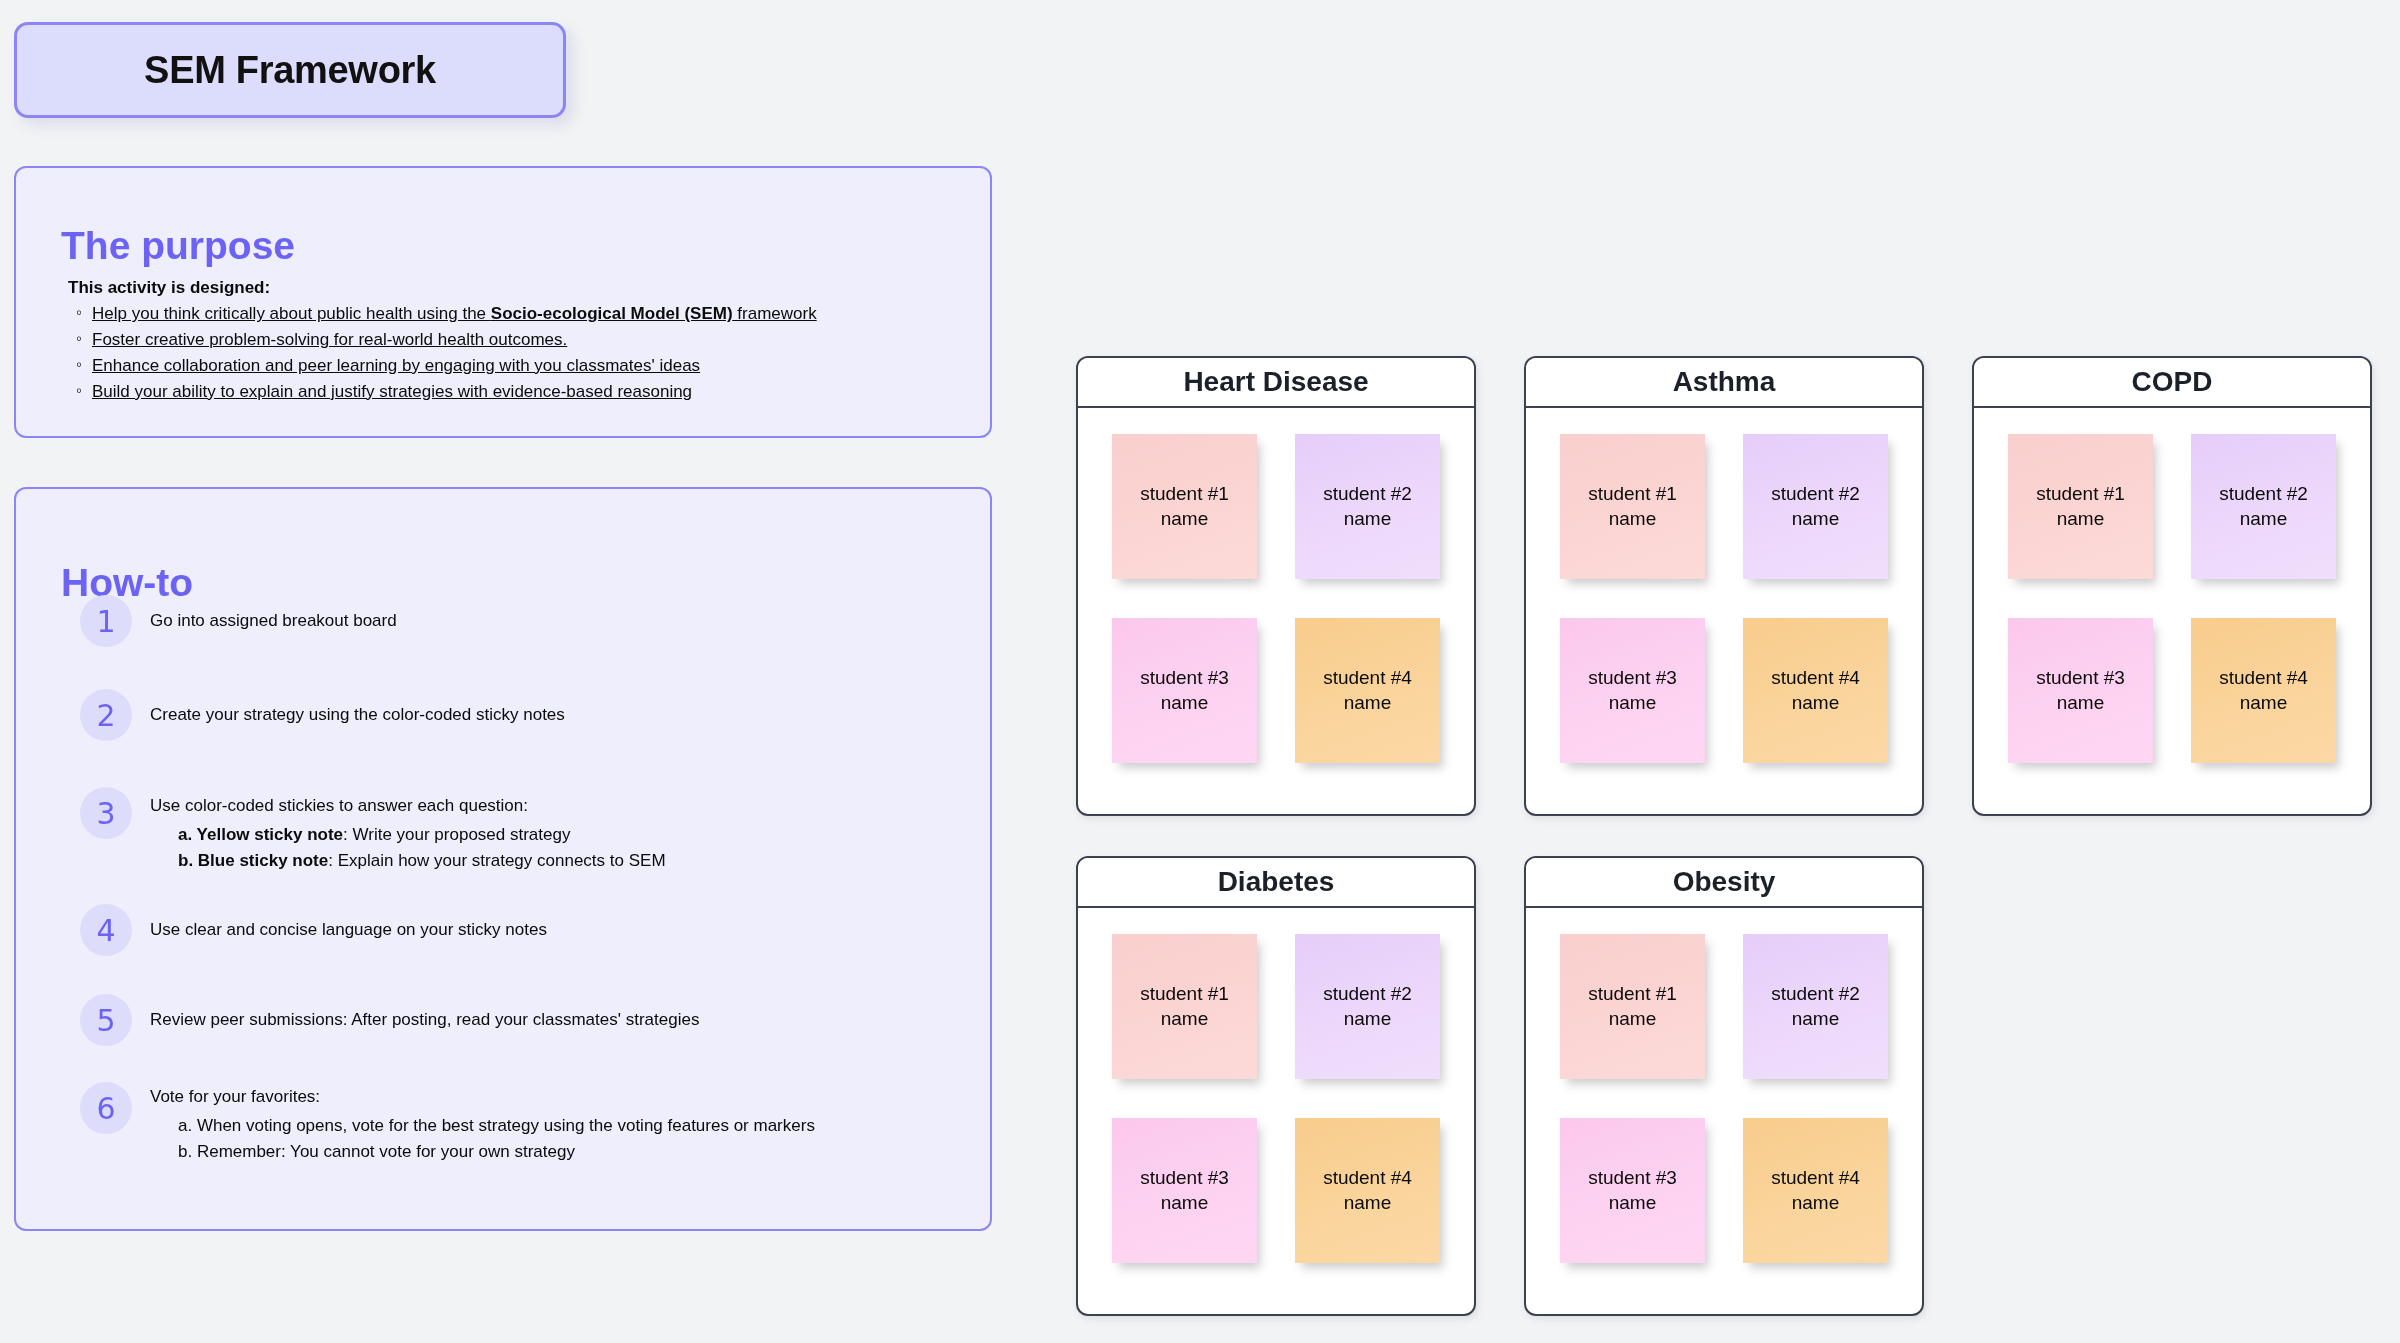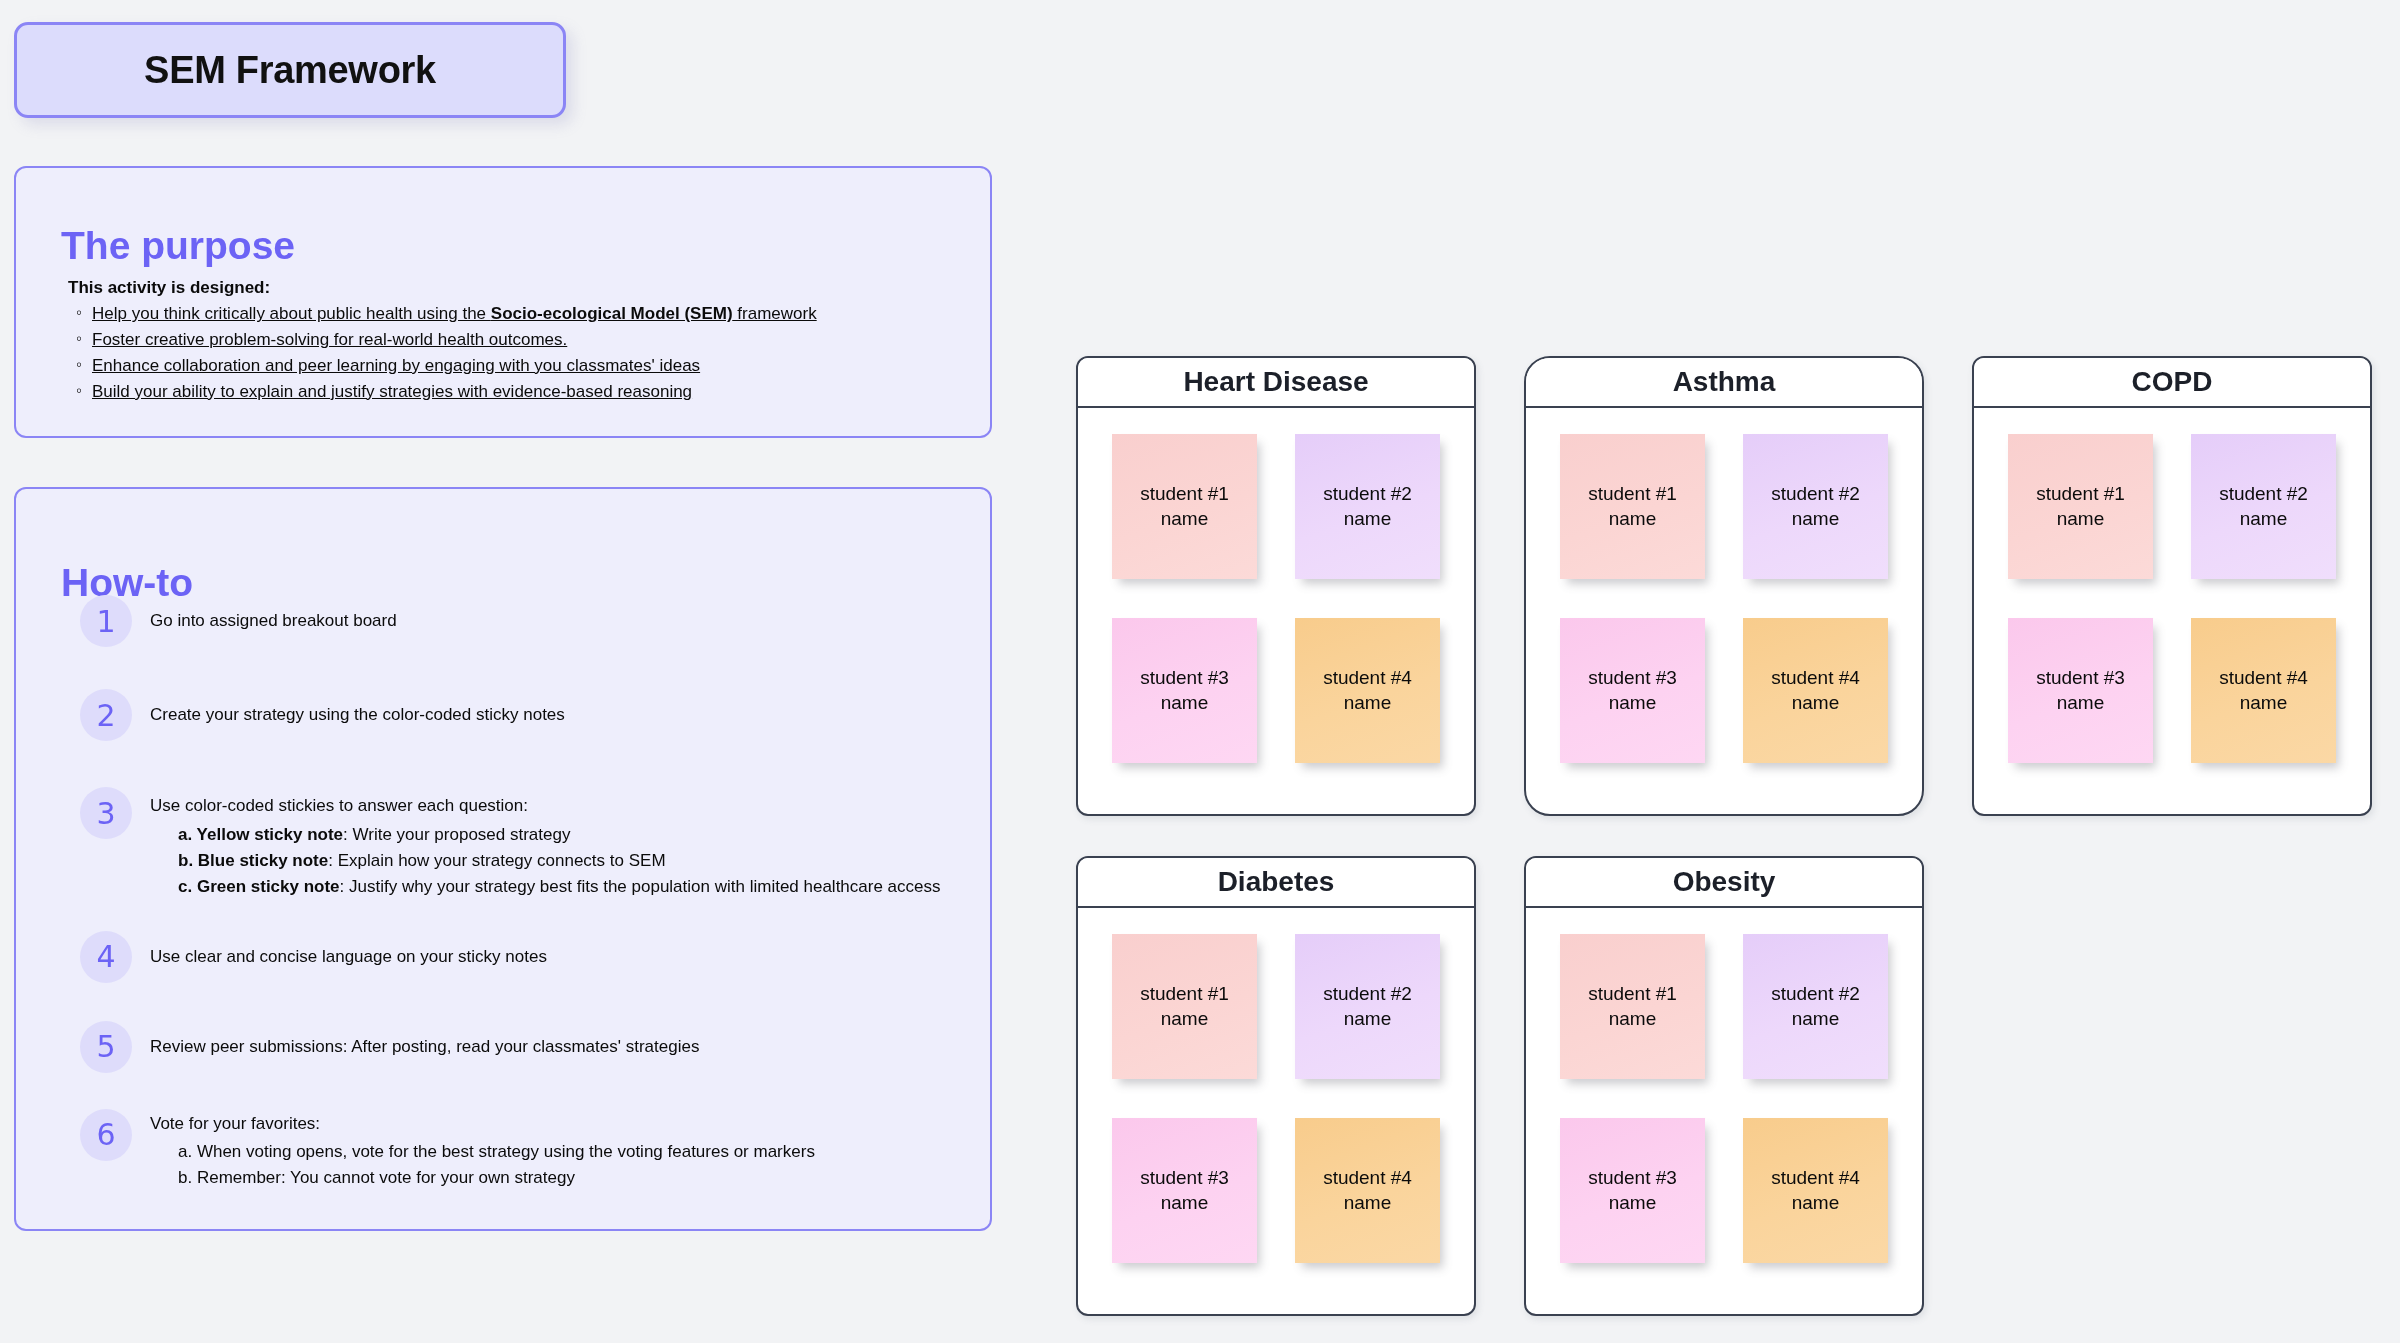--- a/index.html
+++ b/index.html
@@ -192,21 +192,21 @@
     line-height: 1.3;
     box-shadow: 5px 7px 9px -2px rgba(90,90,100,0.30);
   }
   .sticky-salmon { background: linear-gradient(160deg,#f9cfce 0%,#fbd5d3 55%,#fcdad8 100%); }
   .sticky-lilac  { background: linear-gradient(160deg,#e5cdf9 0%,#edd8fb 55%,#f0defc 100%); }
   .sticky-pink   { background: linear-gradient(160deg,#fbc8ec 0%,#fdd2f1 55%,#fed7f3 100%); }
   .sticky-orange { background: linear-gradient(160deg,#f8cc8c 0%,#fad49c 55%,#fbd8a5 100%); }
 
   
   .card-heart    { left: 1076px; top: 356px; width: 400px; height: 460px; }
-  .card-asthma   { left: 1524px; top: 356px; width: 400px; height: 460px; border-radius: 26px; }
+  .card-asthma   { left: 1524px; top: 356px; width: 400px; height: 460px; }
   .card-copd     { left: 1972px; top: 356px; width: 400px; height: 460px; }
   .card-diabetes { left: 1076px; top: 856px; width: 400px; height: 460px; }
   .card-obesity  { left: 1524px; top: 856px; width: 400px; height: 460px; }
 </style>
 </head>
 <body>
 
 <div class="board">
 
   <div class="title-card">
@@ -242,21 +242,20 @@
           <div>Create your strategy using the color-coded sticky notes</div>
         </div>
       </div>
       <div class="step step-3">
         <div class="step-badge">3</div>
         <div class="step-body">
           <div>Use color-coded stickies to answer each question:</div>
           <ul class="step-sub">
             <li><b>a. </b><b class="lbl">Yellow sticky note</b><span>: Write your proposed strategy</span></li>
             <li><b>b. </b><b class="lbl">Blue sticky note</b><span>: Explain how your strategy connects to SEM</span></li>
-            <li><b>c. </b><b class="lbl">Green sticky note</b><span>: Justify why your strategy best fits the population with limited healthcare access</span></li>
           </ul>
         </div>
       </div>
       <div class="step step-4">
         <div class="step-badge">4</div>
         <div class="step-body">
           <div>Use clear and concise language on your sticky notes</div>
         </div>
       </div>
       <div class="step step-5">

